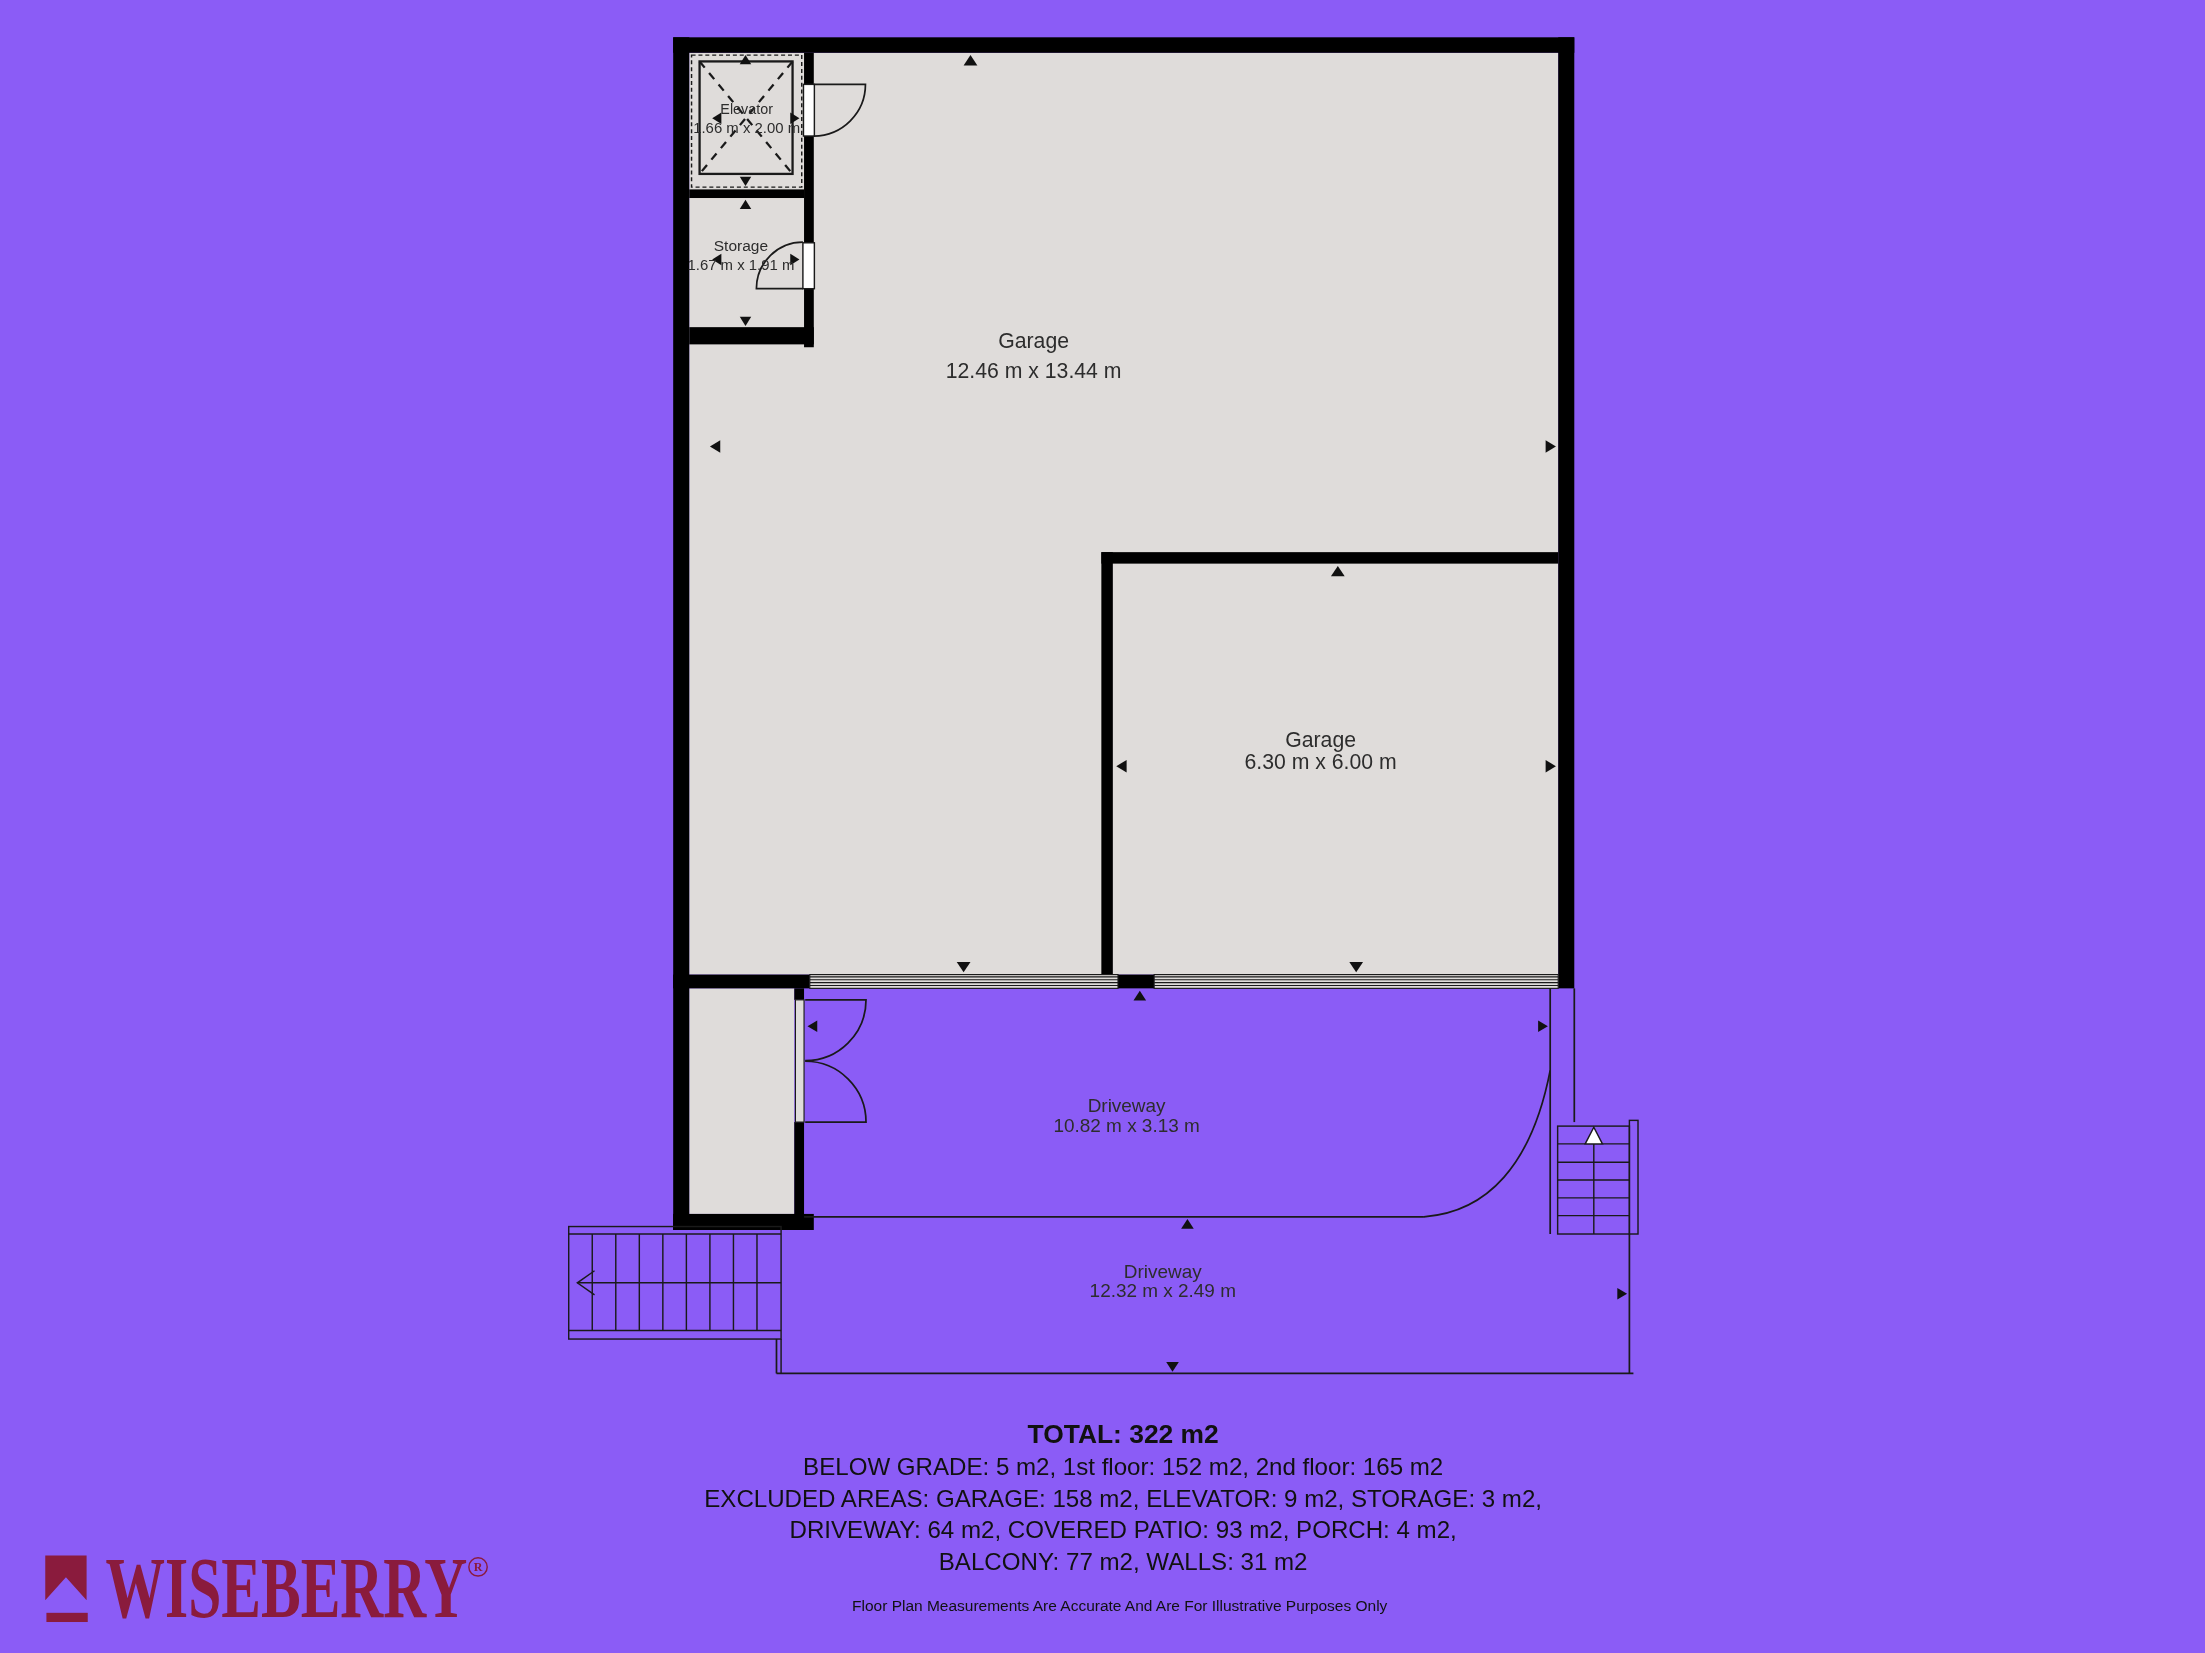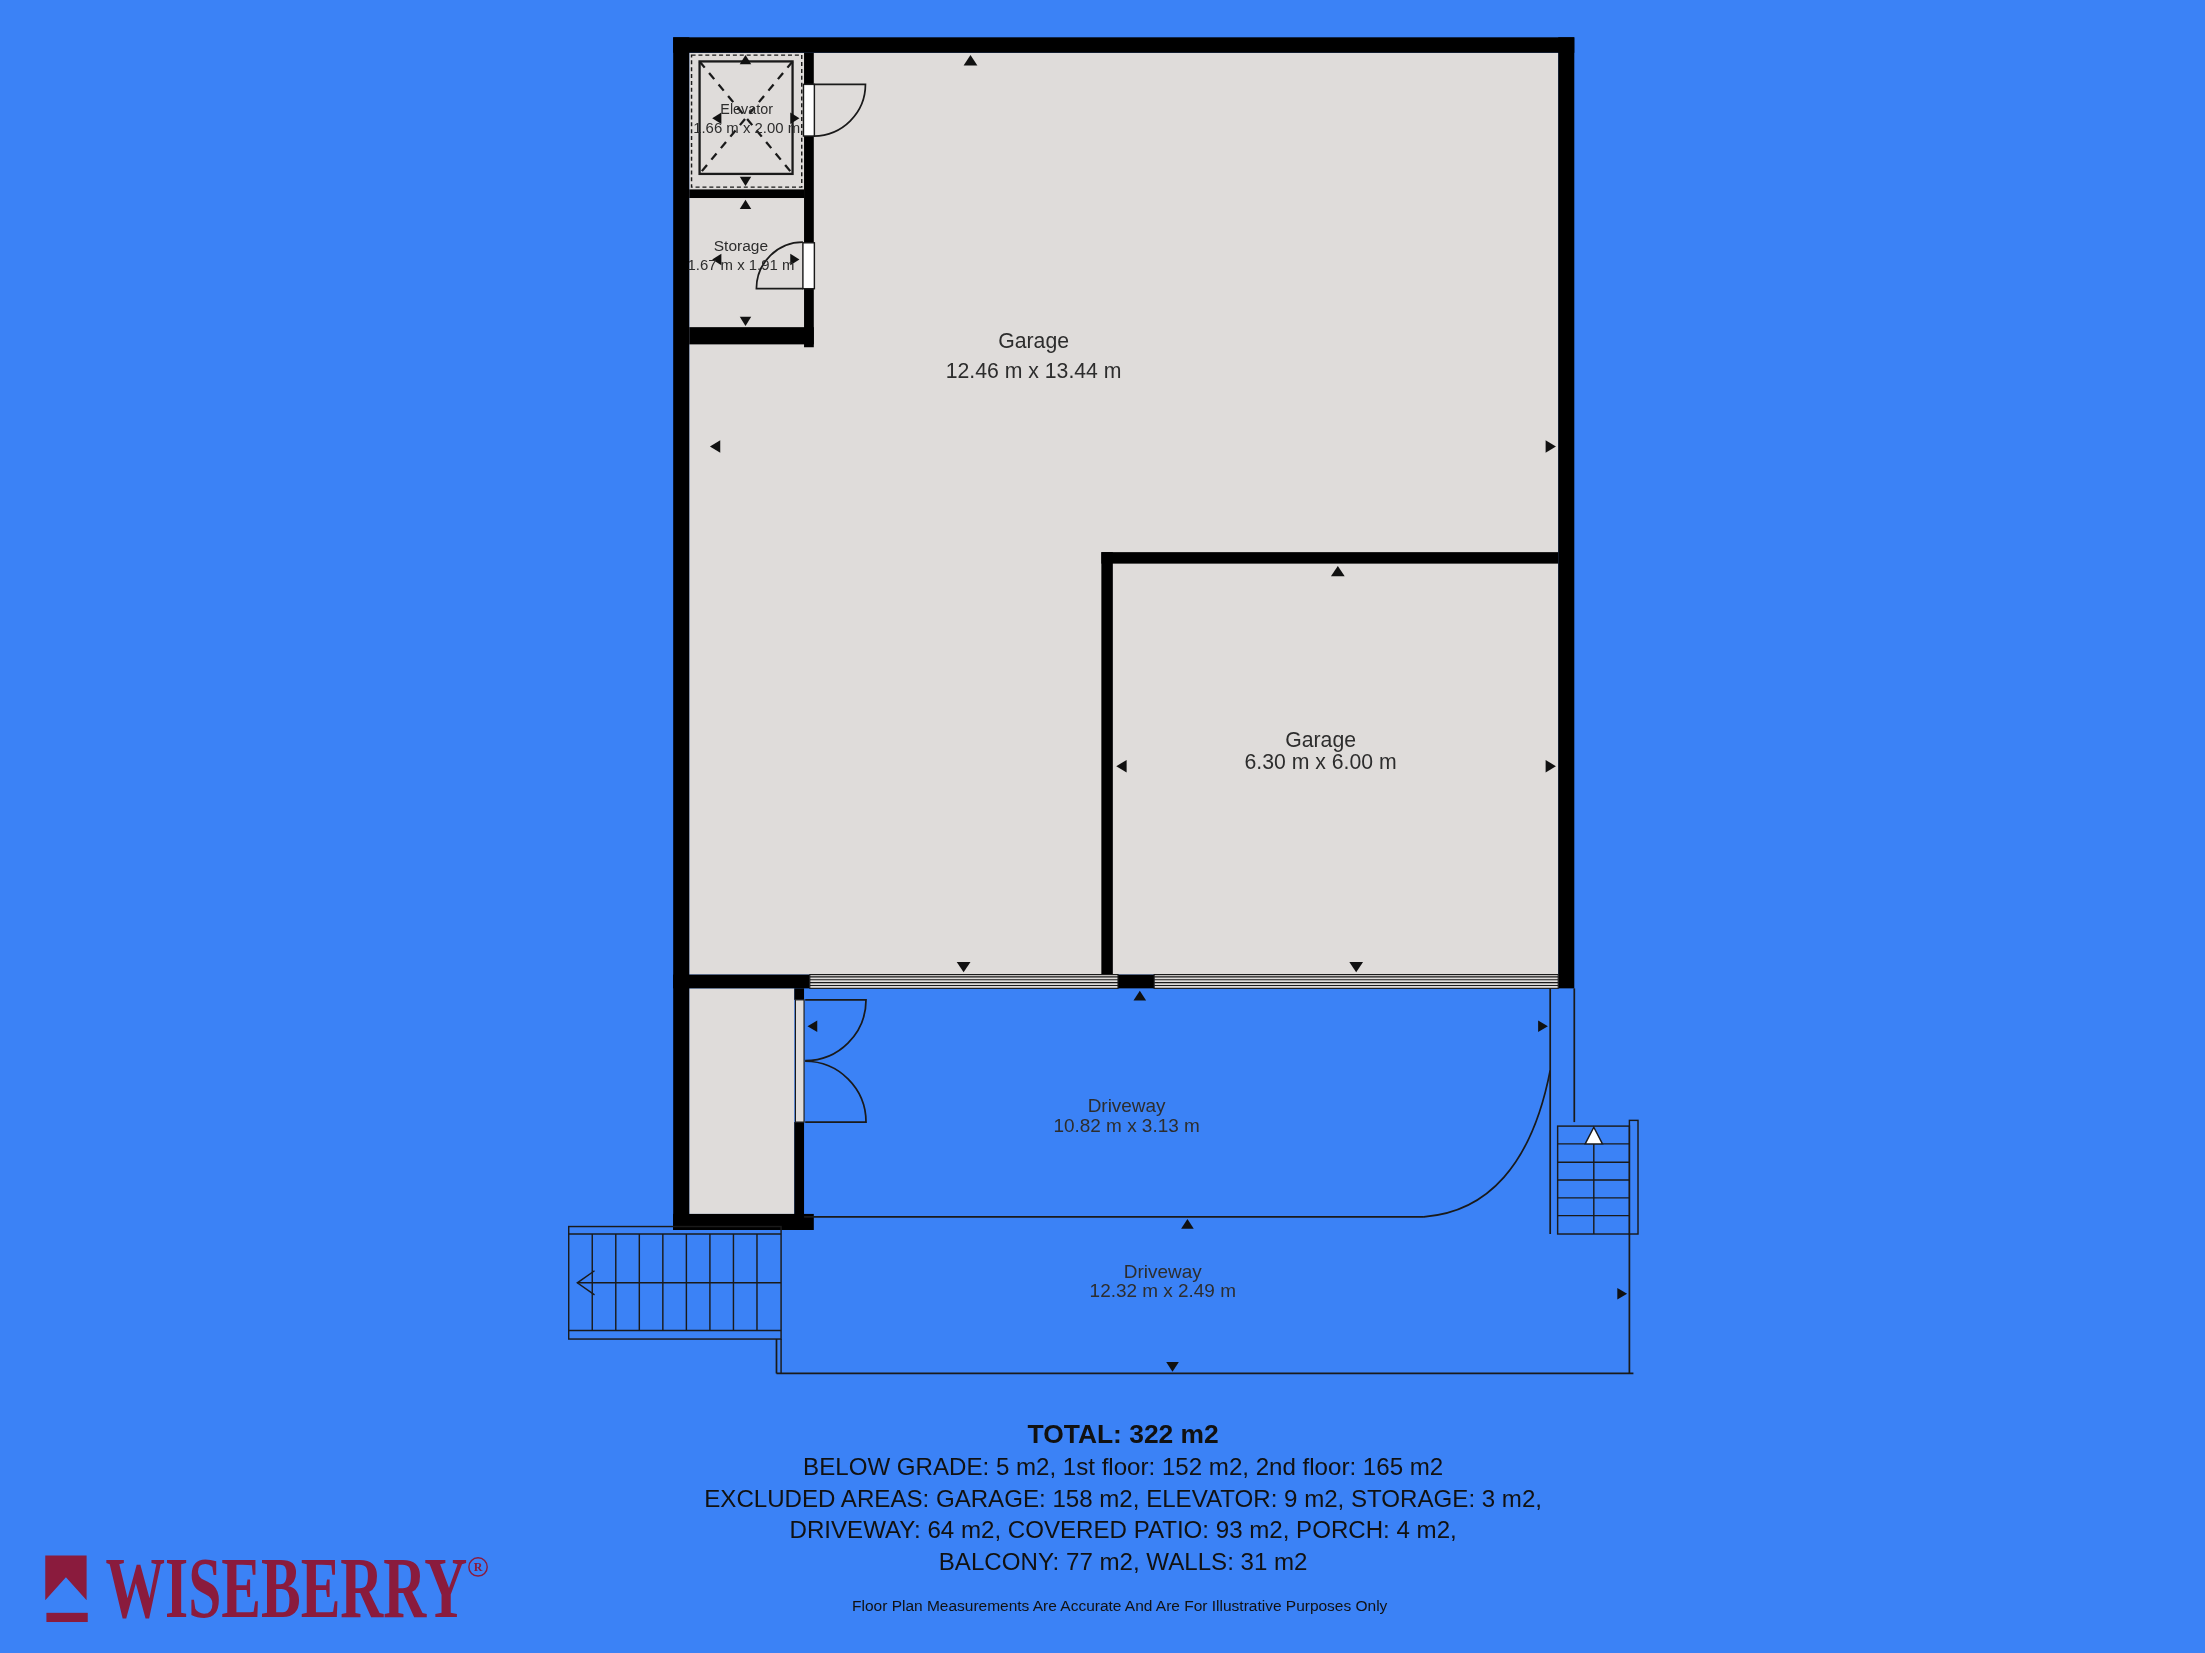--- a/index.html
+++ b/index.html
@@ -5,21 +5,21 @@
   html, body {
     margin: 0; padding: 0;
     background: #ffffff;
     width: 100%; height: 100%;
     font-family: "Liberation Sans", sans-serif;
   }
   #stage {
     position: relative;
     width: 100%;
     height: 100%;
-    background: #3b82f6;
+    background: #8b5cf6;
     overflow: hidden;
     text-align: right;
   }
   svg { display: block; width: 100%; height: 100%; }
   .room-label   { font-family: "Liberation Sans", sans-serif; fill: #2d2d2d; }
   .summary-text { font-family: "Liberation Sans", sans-serif; fill: #111111; }
   .brand-text   { font-family: "Liberation Serif", serif; font-weight: 700; }
 </style>
 </head>
 <body>

